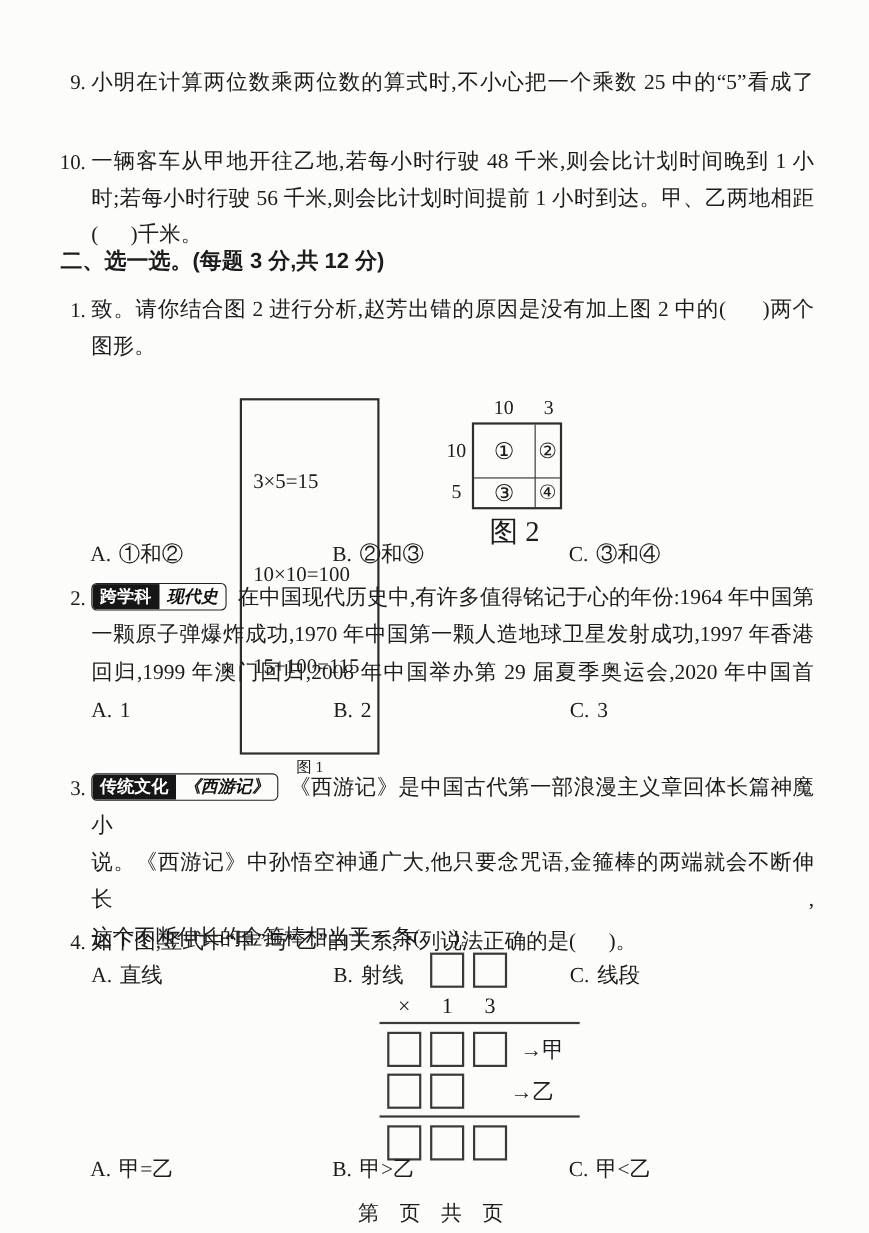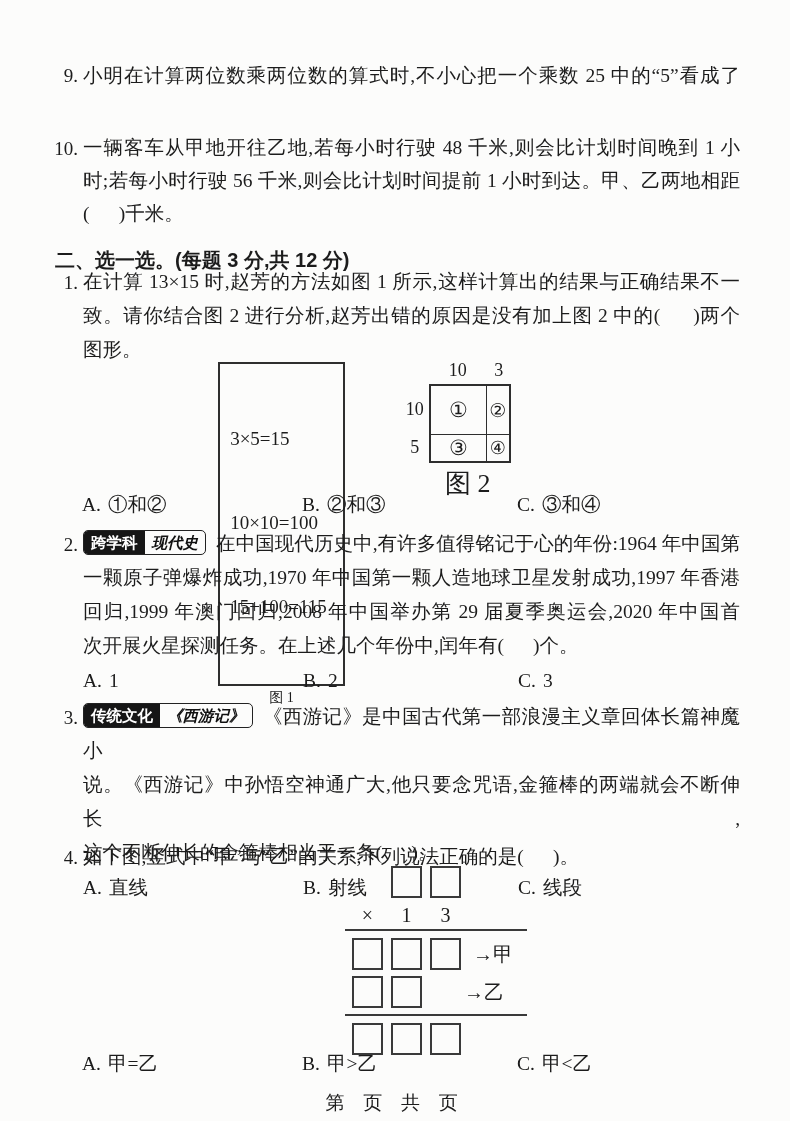--- a/index.html
+++ b/index.html
@@ -72,26 +72,25 @@
 
   <div class="blk q lh33" style="top:131px">
     <div class="qnum">10.</div>
     <div class="qbody">
       <div class="qline j">一辆客车从甲地开往乙地,若每小时行驶 48 千米,则会比计划时间晚到 1 小</div>
       <div class="qline j">时;若每小时行驶 56 千米,则会比计划时间提前 1 小时到达。甲、乙两地相距</div>
       <div class="qline">(      )千米。</div>
     </div>
   </div>
 
-  <div class="blk sec" style="top:247px">二、选一选。(每题 3 分,共 12 分)</div>
+  <div class="blk sec" style="top:224px">二、选一选。(每题 3 分,共 12 分)</div>
 
   <div class="blk q lh34" style="top:265px">
     <div class="qnum">1.</div>
     <div class="qbody">
-      <div class="qline j">在计算 13×15 时,赵芳的方法如图 1 所示,这样计算出的结果与正确结果不一</div>
       <div class="qline j">致。请你结合图 2 进行分析,赵芳出错的原因是没有加上图 2 中的(      )两个</div>
       <div class="qline">图形。</div>
     </div>
   </div>
 
   <div class="figrow">
     <div class="fig1wrap">
       <div class="fig1box">
         <div>3×5=15</div>
         <div>10×10=100</div>
@@ -134,21 +133,20 @@
       <span>③和④</span>
     </div>
   </div>
 
   <div class="blk q lh34" style="top:527px">
     <div class="qnum">2.</div>
     <div class="qbody">
       <div class="qline j"><span class="pill"><span class="solid">跨学科</span><span class="outline">现代史</span></span><span>在中国现代历史中,有许多值得铭记于心的年份:1964 年中国第</span></div>
       <div class="qline j">一颗原子弹爆炸成功,1970 年中国第一颗人造地球卫星发射成功,1997 年香港</div>
       <div class="qline j">回归,1999 年澳门回归,2008 年中国举办第 29 届夏季奥运会,2020 年中国首</div>
-      <div class="qline">次开展火星探测任务。在上述几个年份中,闰年有(      )个。</div>
       <div class="opts">
         <div class="opt">
           <span>A.</span>
           <span>1</span>
         </div>
         <div class="opt">
           <span>B.</span>
           <span>2</span>
         </div>
         <div class="opt">

